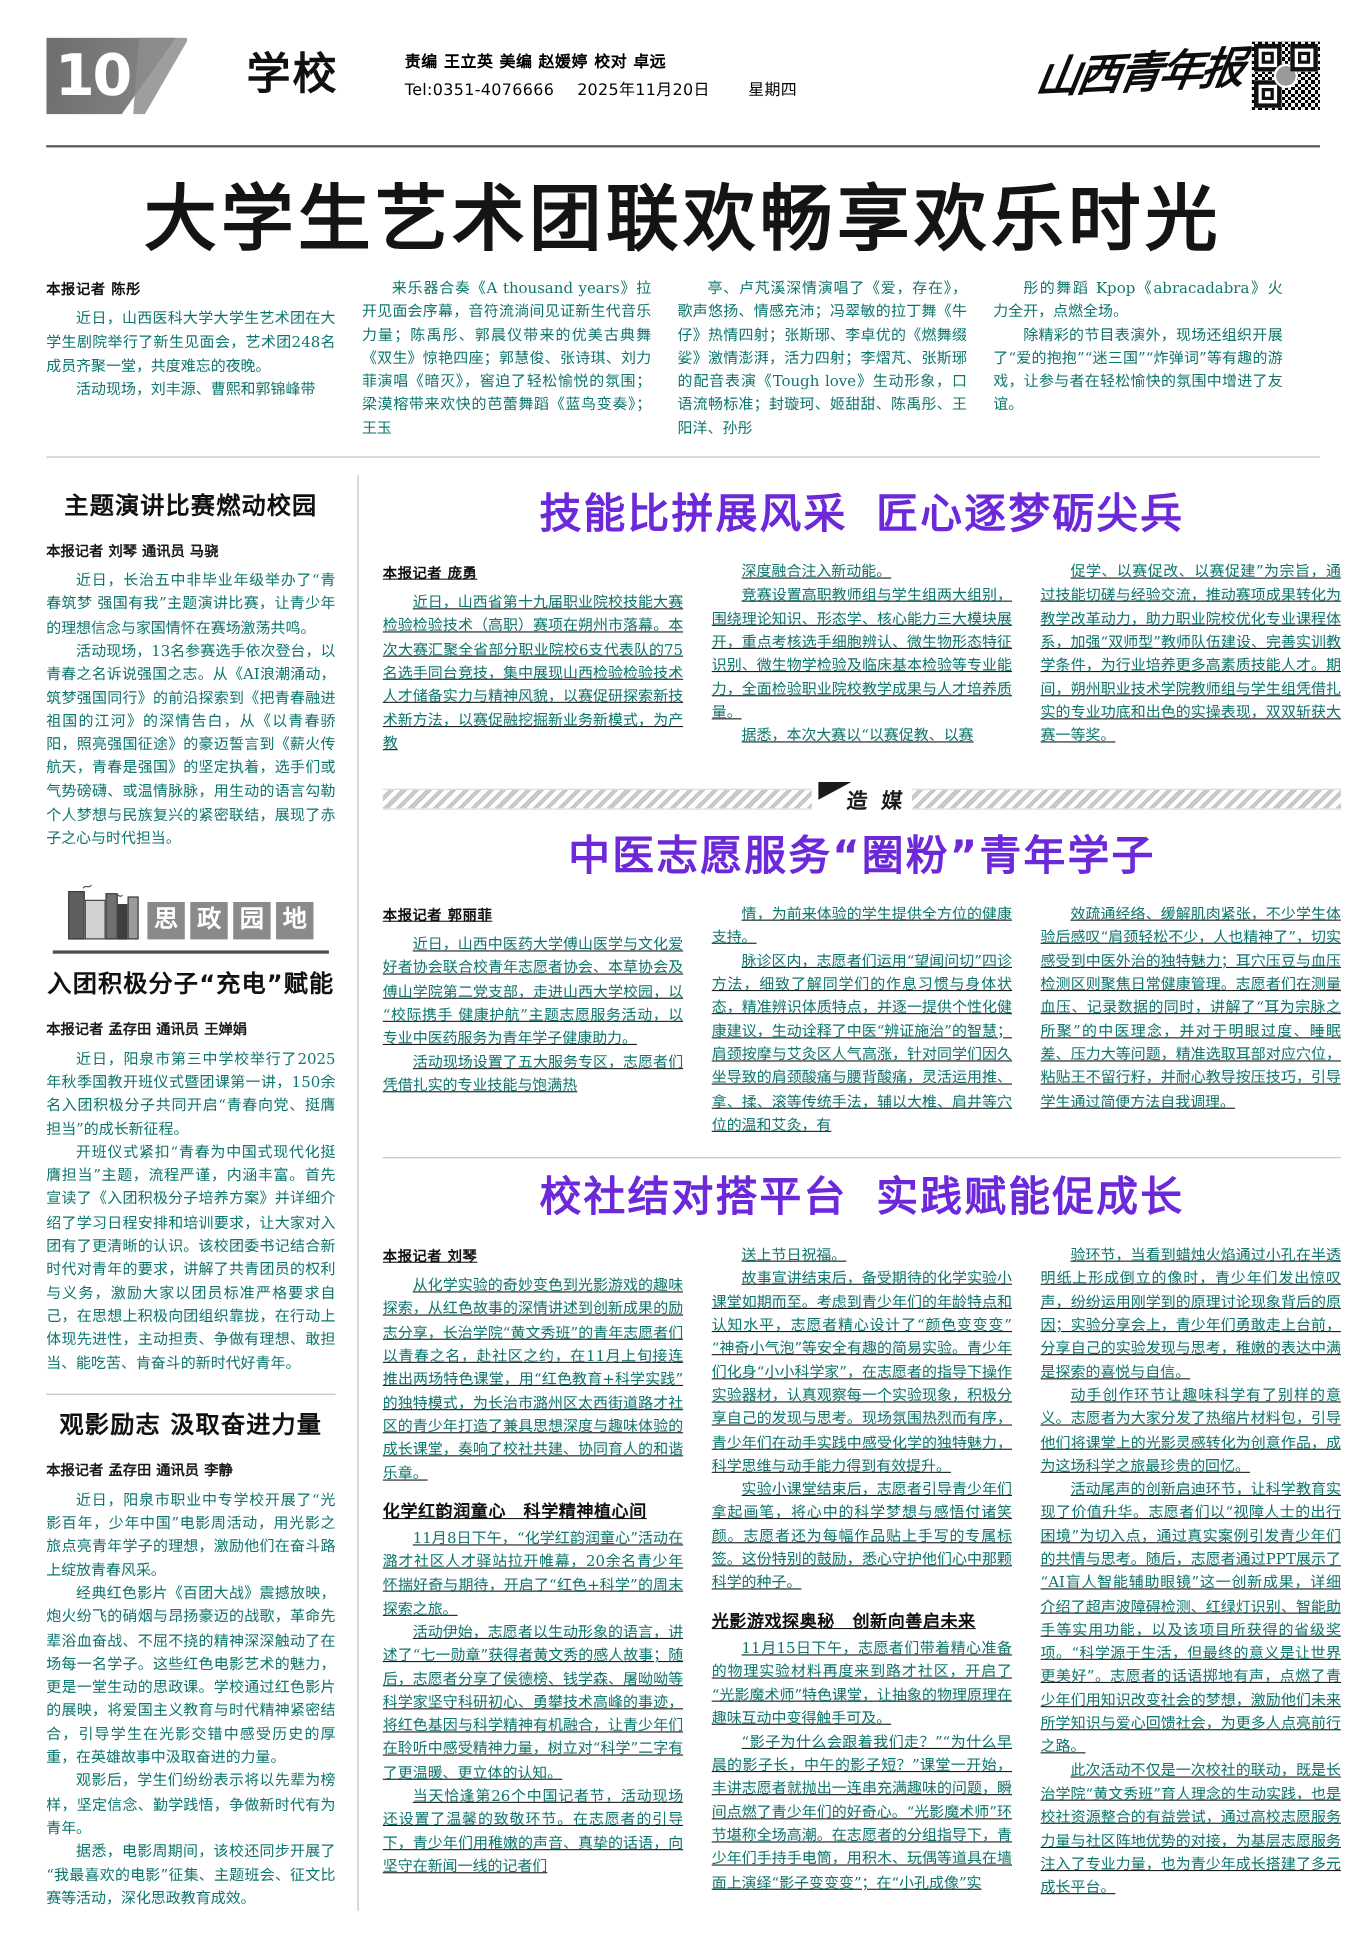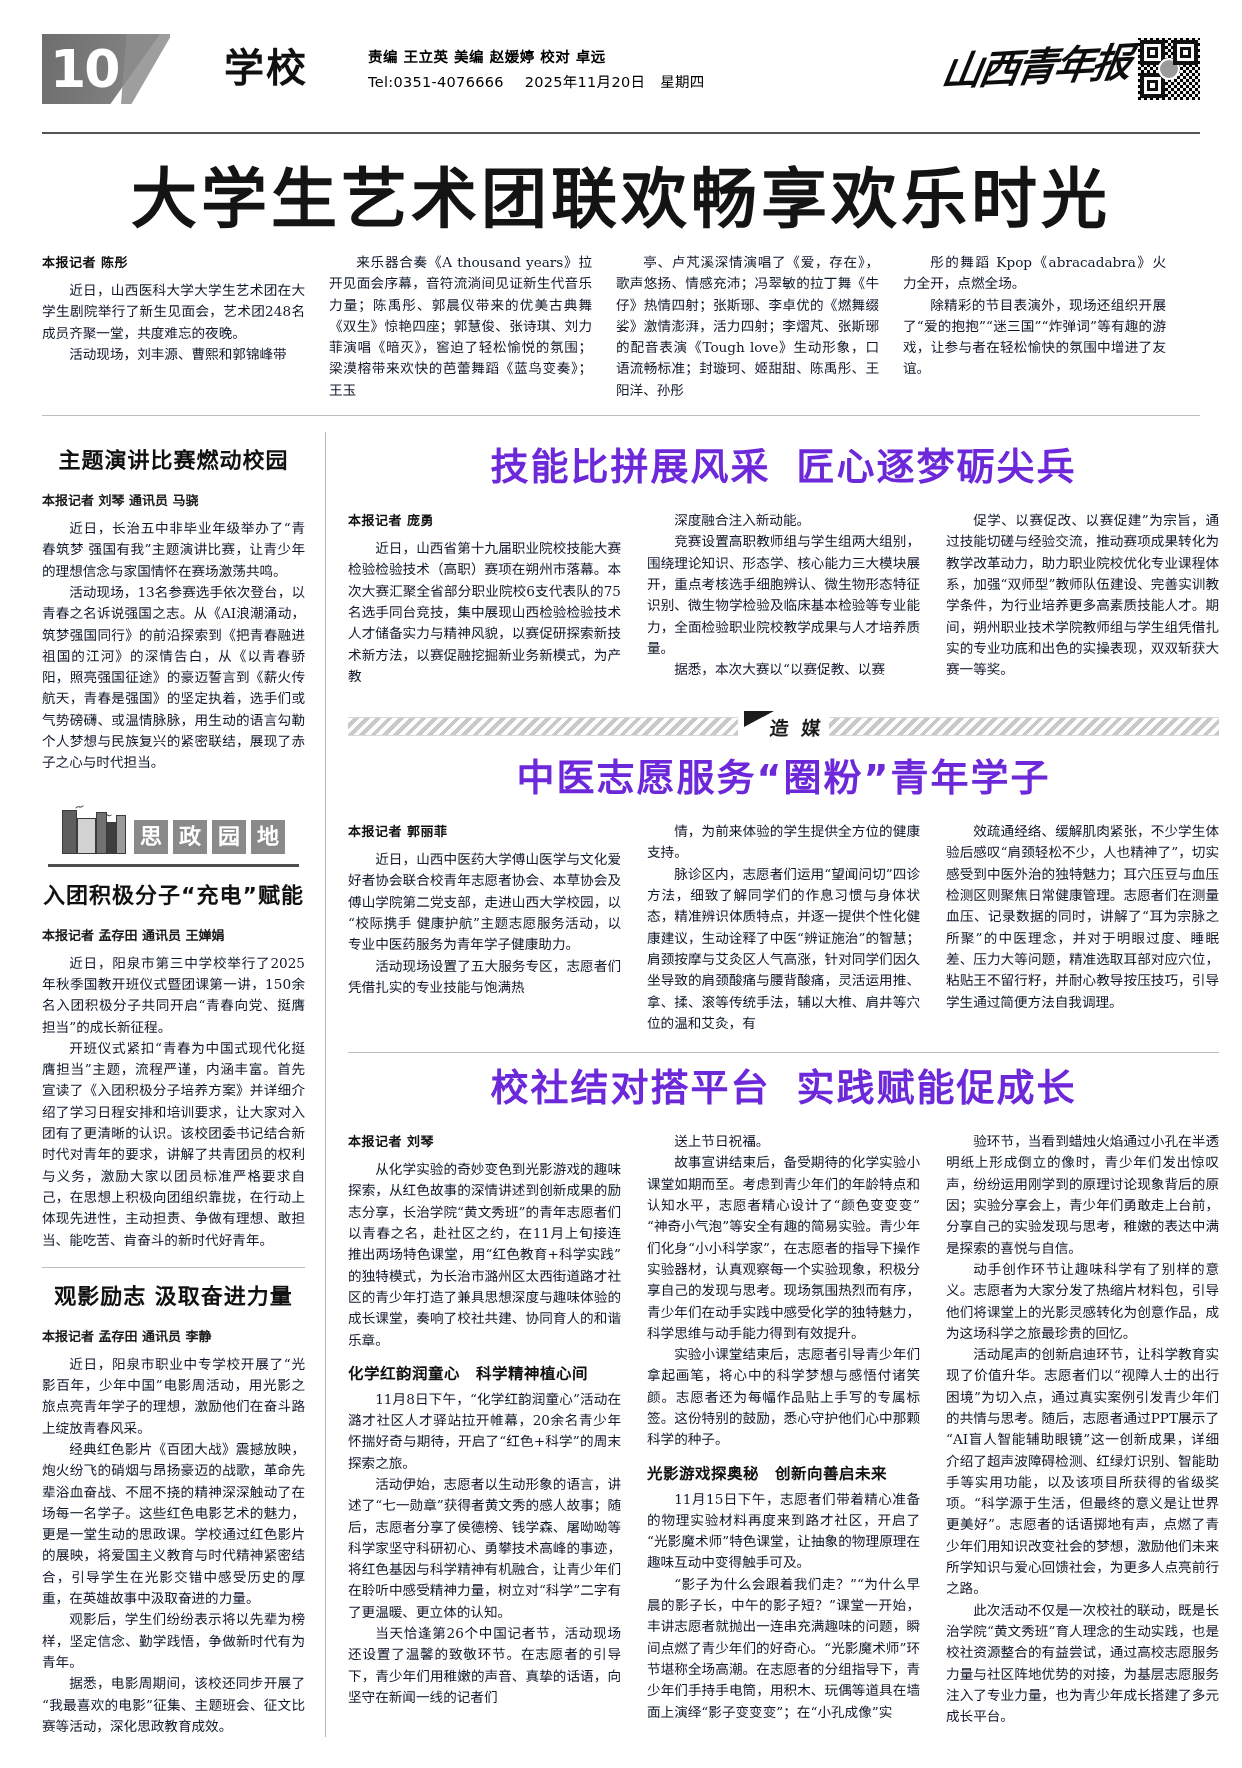--- a/index.html
+++ b/index.html
@@ -87,21 +87,21 @@
     white-space: nowrap;
   }
   .masthead-meta .line2 {
     font-size: 14.5px;
     letter-spacing: .3px;
     line-height: 22px;
     margin-top: 3px;
     white-space: nowrap;
   }
   .masthead-meta .line2 .date { margin-left: 16px; }
-  .masthead-meta .line2 .weekday { margin-left: 10px; }
+  .masthead-meta .line2 .weekday { margin-left: 30px; }
 
   .masthead-right {
     flex: 0 0 auto;
     display: flex;
     align-items: flex-start;
     margin-top: 2px;
   }
   .brand-logo {
     font-size: 40px;
     font-weight: bold;
@@ -174,21 +174,21 @@
     font-weight: bold;
     color: #111;
     margin: 0 0 9px 0;
     letter-spacing: .5px;
   }
   .para {
     font-size: 13.6px;
     line-height: 21.3px;
     text-align: justify;
     text-justify: inter-ideograph;
-    color: #0f172a;
+    color: #0f766e;
     margin: 0;
     text-indent: 2em;
     font-family: "DejaVu Serif", "Liberation Serif", serif;
   }
   .para + .para { margin-top: 0; }
 
   
   .top-article {
     margin: 0 42px;
     display: flex;
@@ -282,20 +282,21 @@
     font-weight: bold;
     letter-spacing: 2px;
     line-height: 50px;
     margin: 10px 0 18px 0;
     color: #6d28d9;
   }
   .sec-headline .gap { display: inline-block; width: 26px; }
   .cols3 {
     display: flex;
     gap: 26px;
+    text-decoration: underline;
   }
   .cols3 .col { width: 273px; }
 
   
   .brand-banner {
     position: relative;
     height: 34px;
     margin: 22px 0 6px 0;
     display: flex;
     align-items: center;

